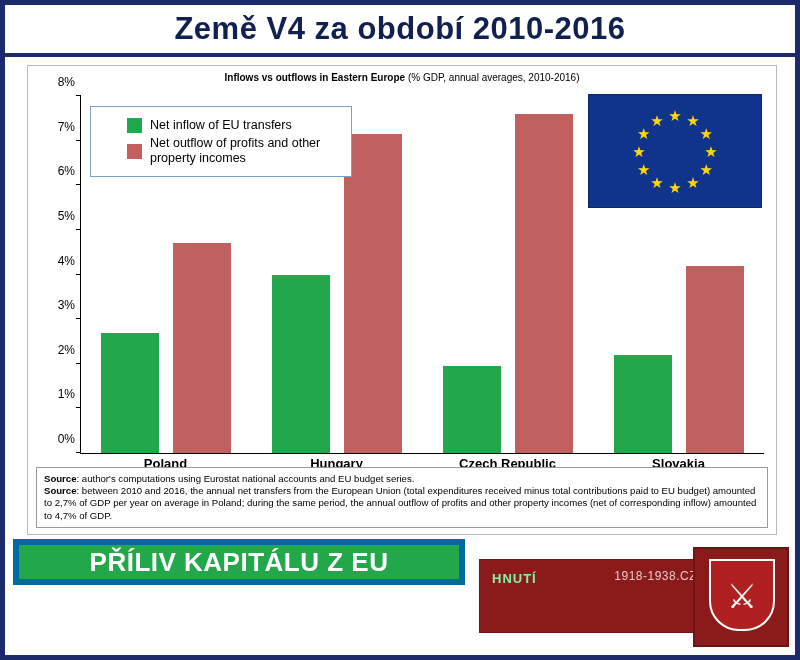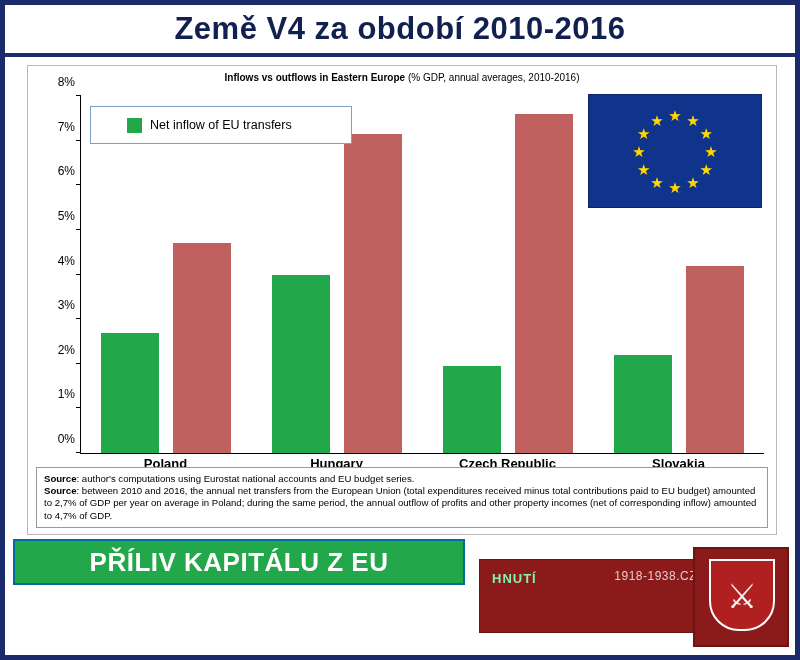--- a/index.html
+++ b/index.html
@@ -94,21 +94,21 @@
     font-size:9.6px;line-height:1.28;color:#000;background:#fff;
   }
   .footnote b{font-weight:bold;text-align:center;}
   
   .bottom{
     position:absolute;left:0;bottom:0;width:790px;height:120px;
     background:#ffffff;
   }
   .band{
     position:absolute;left:8px;width:452px;height:46px;
-    border:2px solid #0369a1;box-sizing:border-box;
+    border:6px solid #0369a1;box-sizing:border-box;
     display:flex;align-items:center;justify-content:center;
   }
   .band.green{top:4px;background:#22a84b;}
   .band.red{top:58px;background:#c0605f;}
   .band span{
     font-size:26px;font-weight:bold;color:#ffffff;letter-spacing:0.5px;
   }
   
   .logo{
     position:absolute;right:6px;top:12px;width:310px;height:98px;
@@ -206,20 +206,24 @@
         <div class="xlabel">Hungary</div>
         <div class="xlabel">Czech Republic</div>
         <div class="xlabel">Slovakia</div>
       </div>
 
     <div class="legend">
       <div class="legend-row">
         <span class="legend-swatch green"></span>
         <span class="legend-label">Net inflow of EU transfers</span>
       </div>
+      <div class="legend-row">
+        <span class="legend-swatch red"></span>
+        <span class="legend-label">Net outflow of profits and other property incomes</span>
+      </div>
     </div>
 
     <div class="eu-flag">
         <span class="star" style="left: 86px; top: 20px; color: rgb(255, 215, 0);">★</span>
         <span class="star" style="left: 104px; top: 24.8231px; color: rgb(255, 215, 0);">★</span>
         <span class="star" style="left: 117.177px; top: 38px; color: rgb(255, 215, 0);">★</span>
         <span class="star" style="left: 122px; top: 56px; color: rgb(255, 215, 0);">★</span>
         <span class="star" style="left: 117.177px; top: 74px; color: rgb(255, 215, 0);">★</span>
         <span class="star" style="left: 104px; top: 87.1769px; color: rgb(255, 215, 0);">★</span>
         <span class="star" style="left: 86px; top: 92px; color: rgb(255, 215, 0);">★</span>

